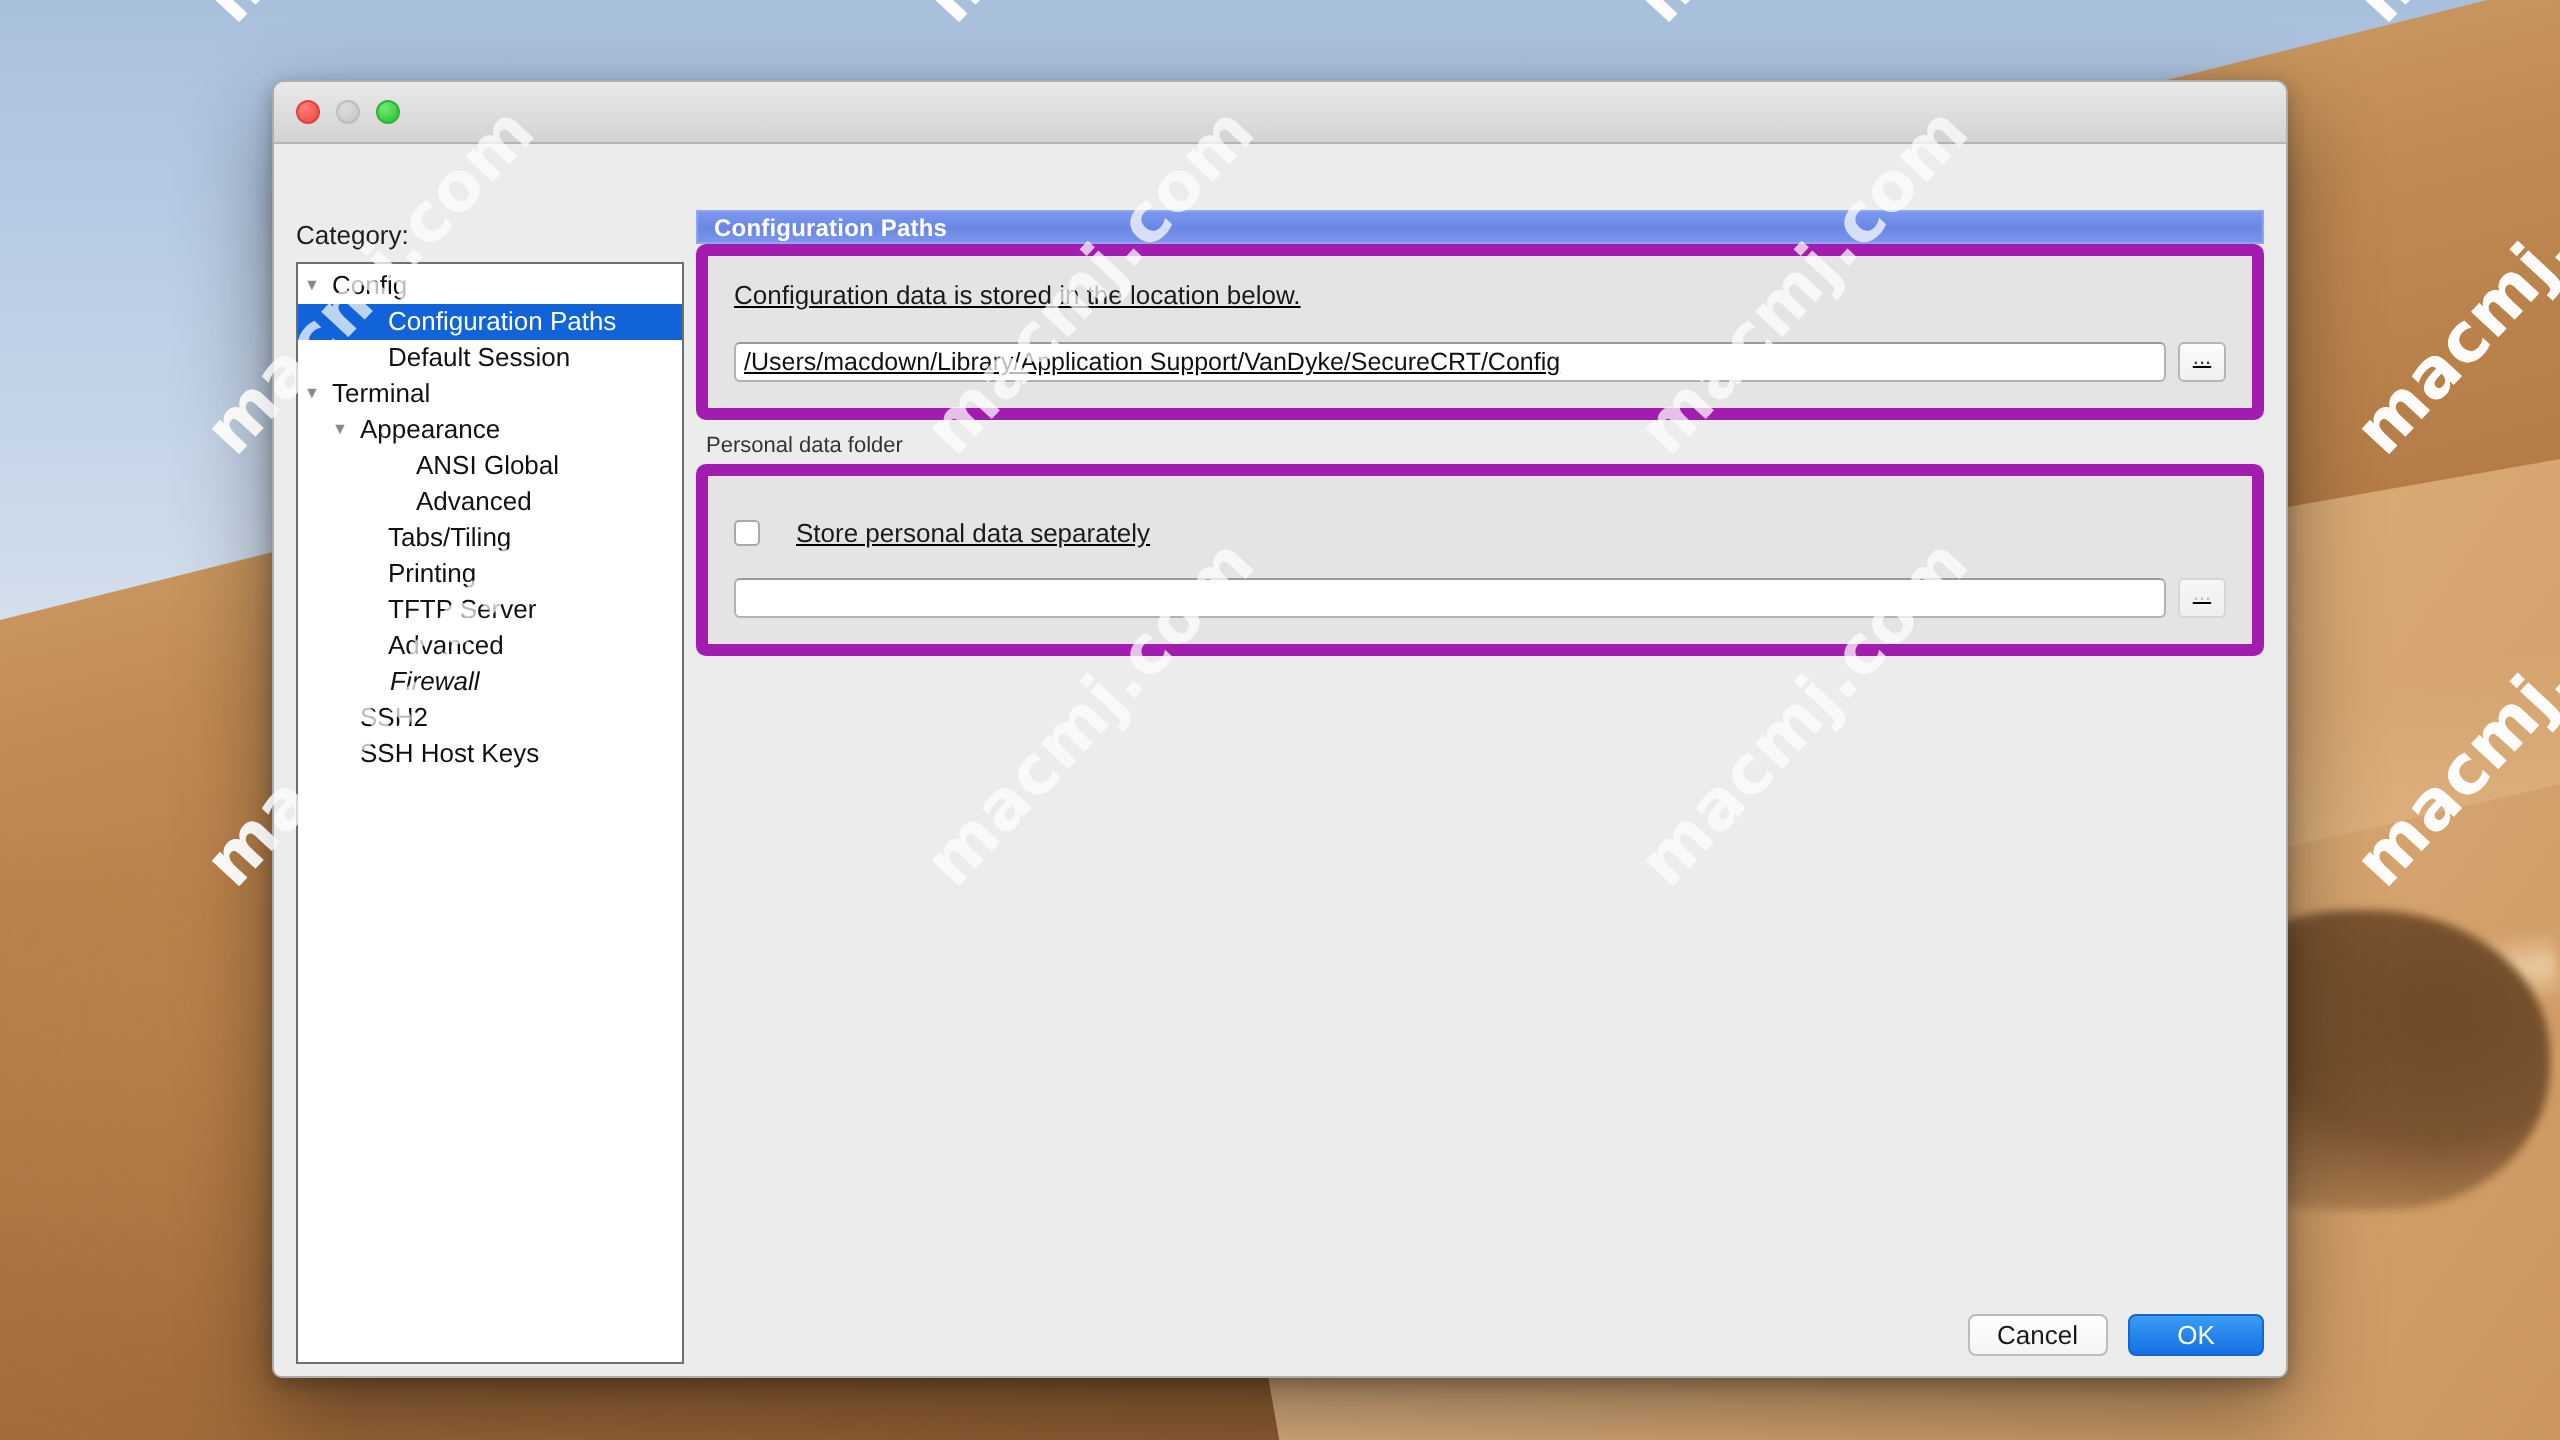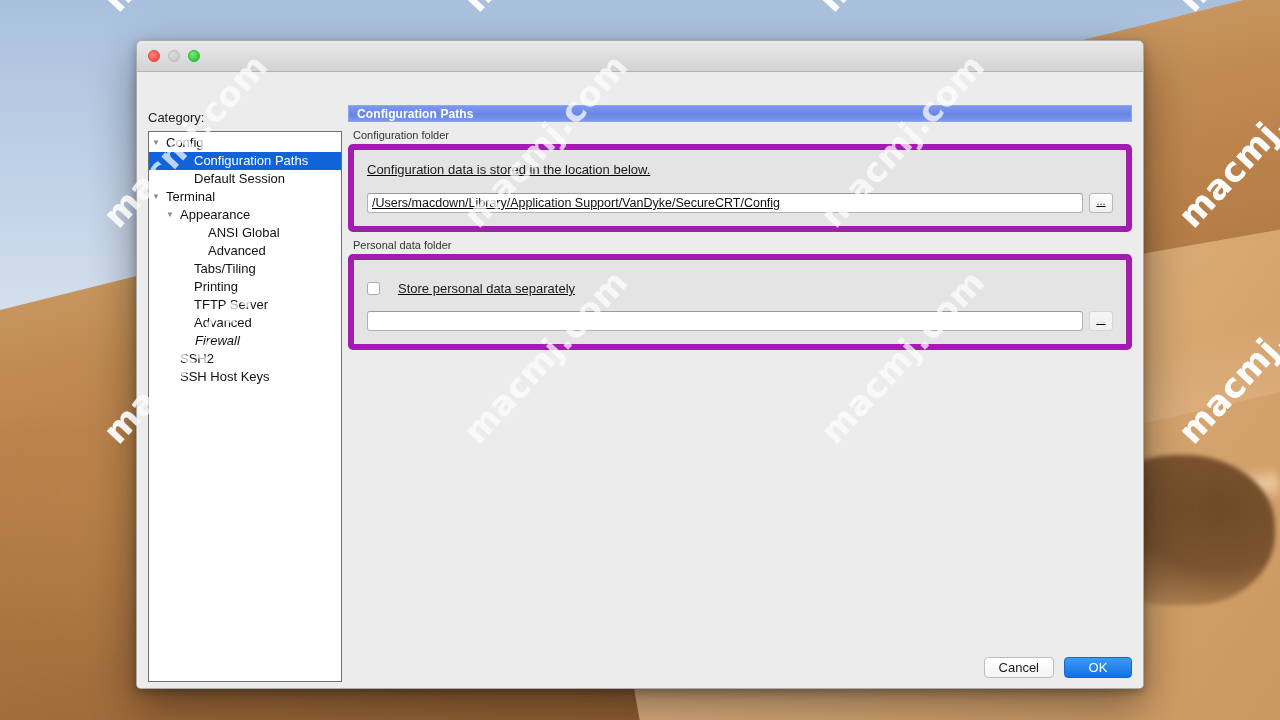--- a/index.html
+++ b/index.html
@@ -447,21 +447,20 @@
           <div class="tree-row">
             <span class="tw empty" style="margin-left: 14px;">▼</span>
             <span style="margin-left: 3px;">SSH Host Keys</span>
           </div>
         </div>
 
       <div id="pane">
 
         <div id="pane-header">Configuration Paths</div>
 
-        <div class="grp-label">Configuration folder</div>
         <div class="grp-box">
           <div class="grp-text">Configuration data is stored in the location below.</div>
           <div class="field-row">
             <div class="txt-input" placeholder="">/Users/macdown/Library/Application Support/VanDyke/SecureCRT/Config</div>
             <div class="ell-btn">...</div>
           </div>
         </div>
 
         <div class="grp-label">Personal data folder</div>
         <div class="grp-box">

